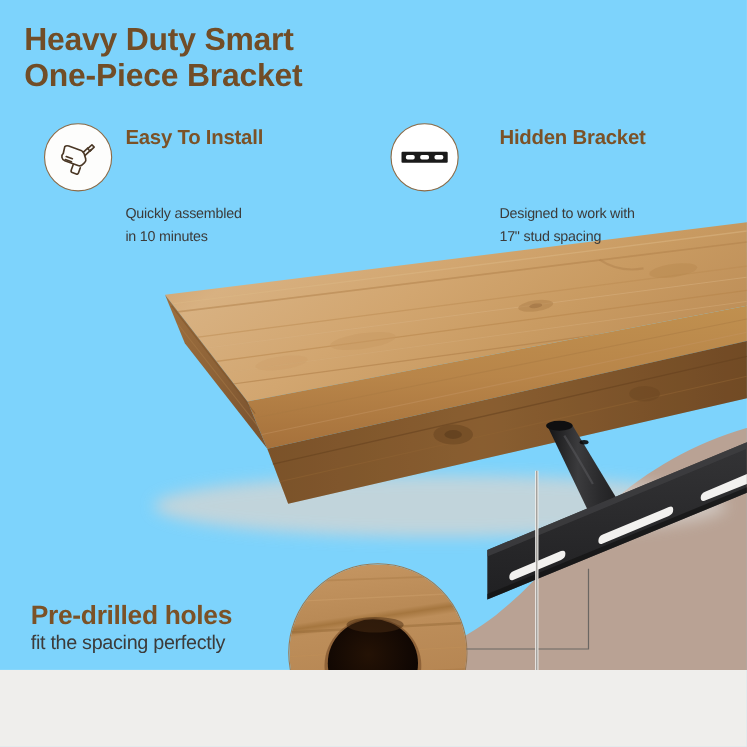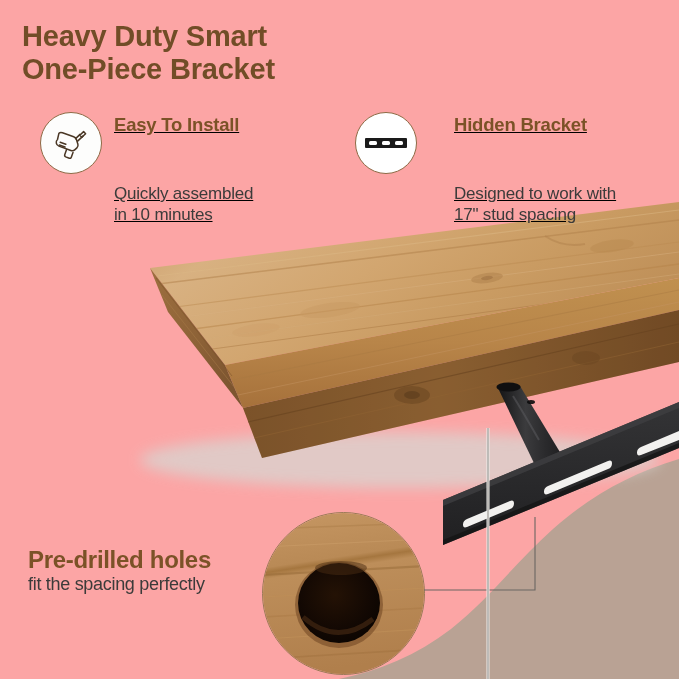--- a/index.html
+++ b/index.html
@@ -5,59 +5,59 @@
   html,body{margin:0;padding:0;}
   body{
     width:679px;height:679px;
     background:#efeeec;
     font-family:"Liberation Sans", sans-serif;
     overflow:hidden;
     position:relative;
   }
   #stage{
     position:absolute;inset:0;
-    width:679px;height:679px;
-    background:#fca5a5;
+    width:679px;height:609px;
+    background:#7dd3fc;
     overflow:hidden;
   }
 
   
   .wave{position:absolute;right:0;bottom:0;width:340px;height:220px;pointer-events:none;}
 
   
   .photo{position:absolute;left:0;top:190px;width:679px;height:360px;overflow:hidden;}
 
   
   .title{
     position:absolute;left:22px;top:20px;
     font-size:29px;line-height:33px;
     font-weight:bold;color:#714d27;
     letter-spacing:-0.2px;
     white-space:pre-line;
   }
 
-  .feature{position:absolute;display:flex;align-items:flex-start;gap:12px;text-decoration:underline;}
+  .feature{position:absolute;display:flex;align-items:flex-start;gap:12px;}
   .feat1{left:40px;top:112px;}
   .feat2{left:355px;top:112px;gap:37px;}
 
   .feat-icon{
     width:62px;height:62px;flex:0 0 62px;border-radius:50%;
     border:1.4px solid #8d6a45;
     display:flex;align-items:center;justify-content:center;
     background:#fdfdfc;
     box-sizing:border-box;
   }
   .feat-icon.plainbg{background:#ffffff;}
   .feat-text{padding-top:2px;}
   .feat-head{
     font-size:18.5px;font-weight:bold;color:#7b5227;
     line-height:22px;margin-bottom:2px;letter-spacing:-0.2px;
   }
   .feat-body{
-    font-size:17px;color:#3c3b3a;line-height:21px;
+    font-size:13px;color:#3c3b3a;line-height:21px;
     letter-spacing:-0.2px;white-space:pre-line;margin-top:47px;
   }
 
   .callout{position:absolute;left:28px;top:548px;}
   .callout-head{
     font-size:24px;font-weight:bold;color:#7b5227;
     line-height:24px;letter-spacing:-0.3px;
   }
   .callout-body{
     font-size:18px;color:#3c3b3a;line-height:24px;letter-spacing:-0.3px;

